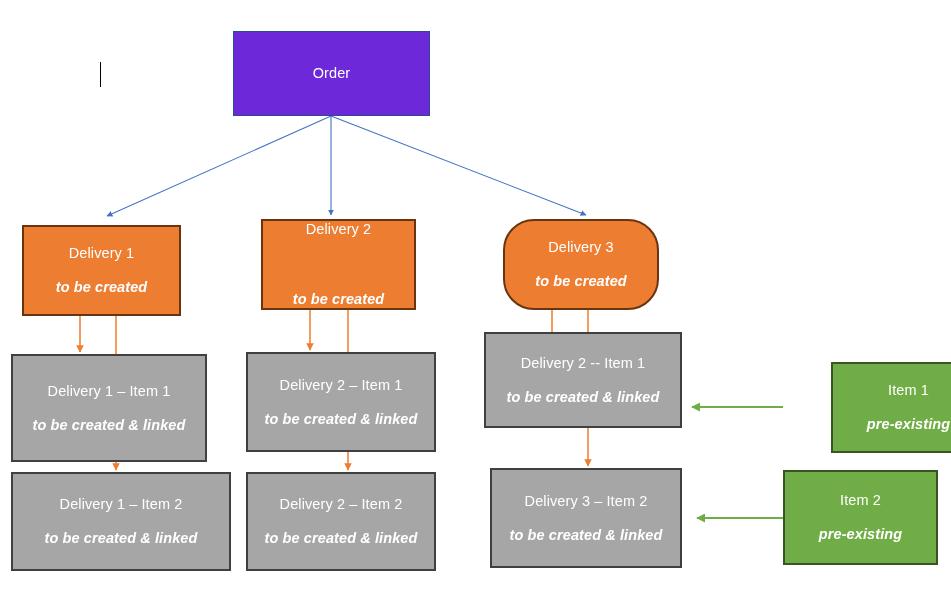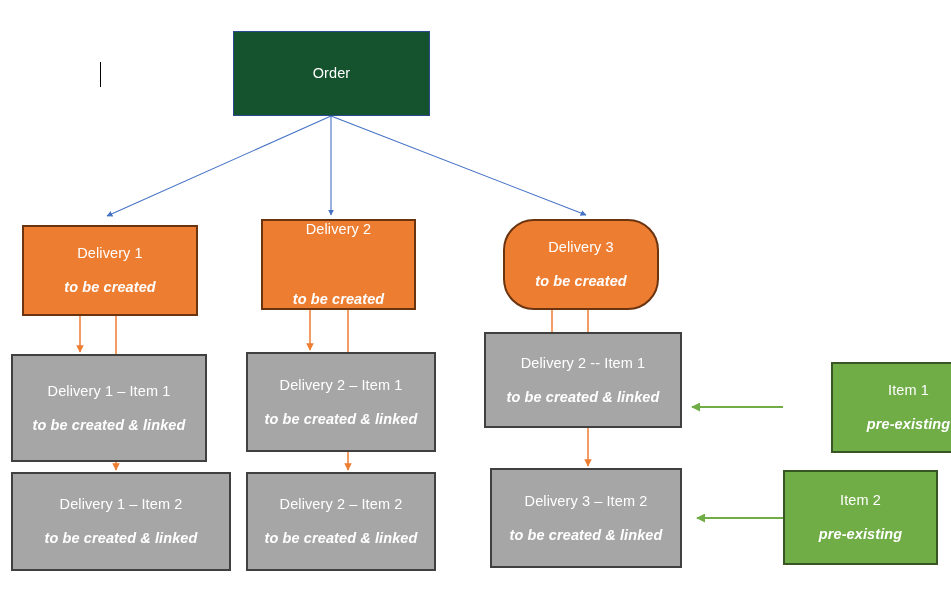--- a/index.html
+++ b/index.html
@@ -43,21 +43,21 @@
     letter-spacing: 0.1px;
   }
   .node .subtitle {
     font-size: 14.5px;
     font-style: italic;
     font-weight: bold;
     margin-top: 17px;
     letter-spacing: 0.1px;
   }
   .node-order {
-    background: #14532d;
+    background: #6d28d9;
     border: 1.6px solid #2a4b8d;
   }
   .node-delivery {
     background: #ed7d31;
     border: 2px solid #6b3410;
   }
   .node-item {
     background: #a6a6a6;
     border: 2.2px solid #404040;
   }
@@ -109,21 +109,21 @@
 
     <line x1="783" y1="518" x2="697" y2="518" stroke="#70ad47" stroke-width="1.8" marker-end="url(#arrowGreen)"></line>
   </svg>
 
   <div class="caret" style="left:100px; top:62px;"></div>
 
   <div class="node node-order" style="left:233px; top:31px; width:197px; height:85px;">
     <div class="title">Order</div>
   </div>
 
-  <div class="node node-delivery" style="left:22px; top:225px; width:176px; height:91px;">
+  <div class="node node-delivery" style="left:22px; top:225px; width:159px; height:91px;">
     <div class="title">Delivery 1</div>
     <div class="subtitle">to be created</div>
   </div>
 
   <div class="node node-delivery" style="left:261px; top:219px; width:155px; height:91px;justify-content:space-between;">
     <div class="title">Delivery 2</div>
     <div class="subtitle">to be created</div>
   </div>
 
   <div class="node node-delivery" style="left:503px; top:219px; width:156px; height:91px;border-radius:31px;">

